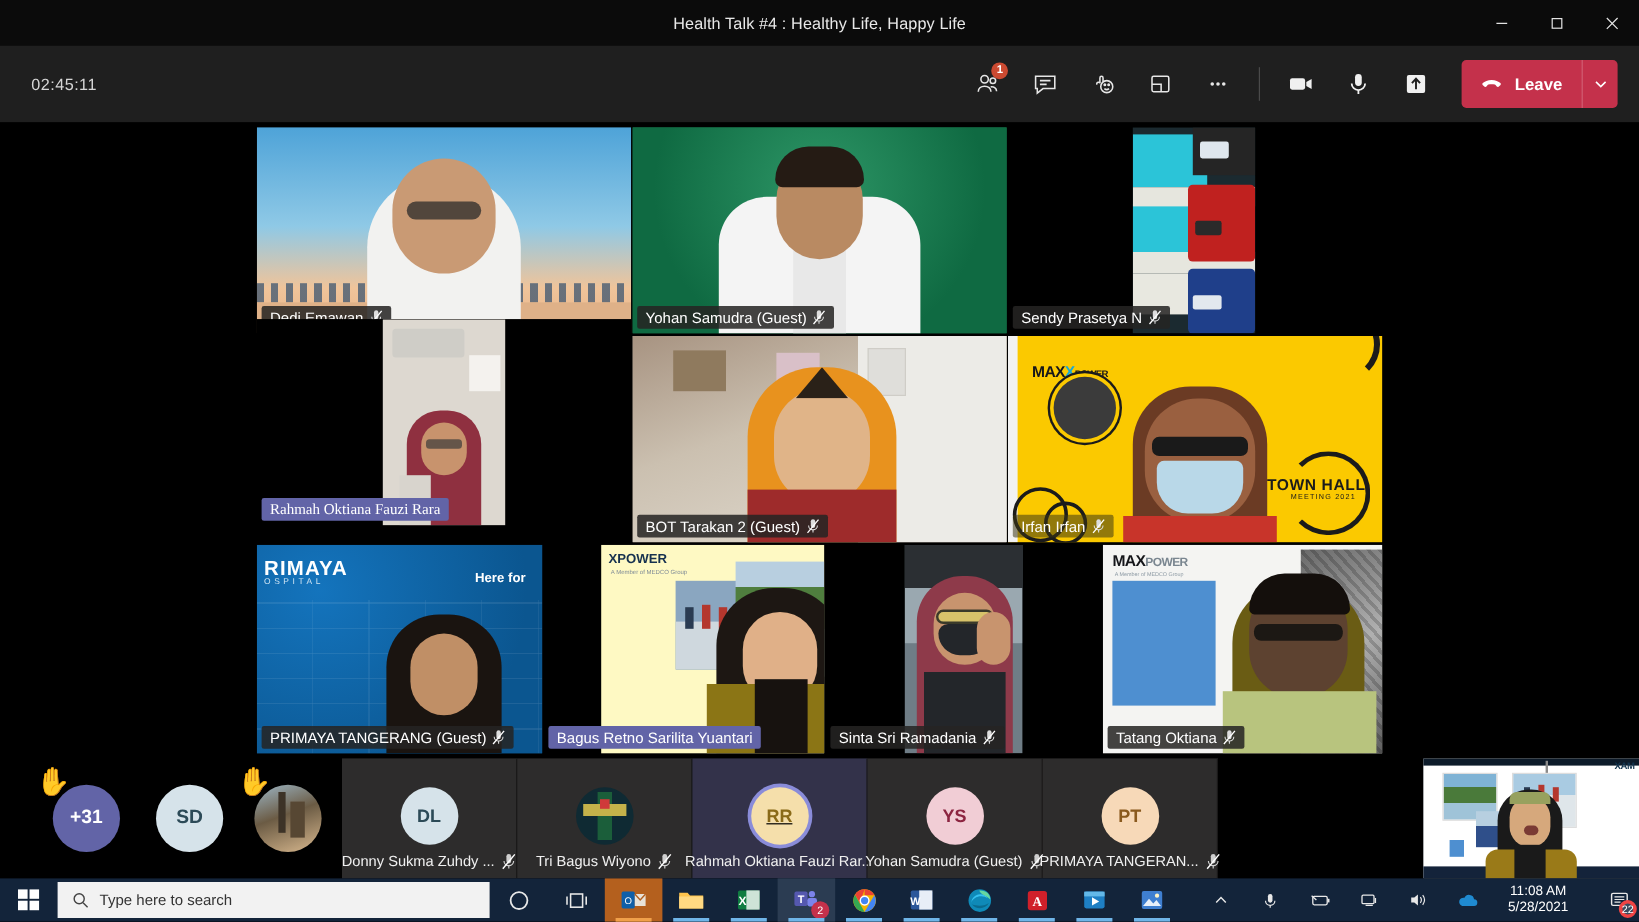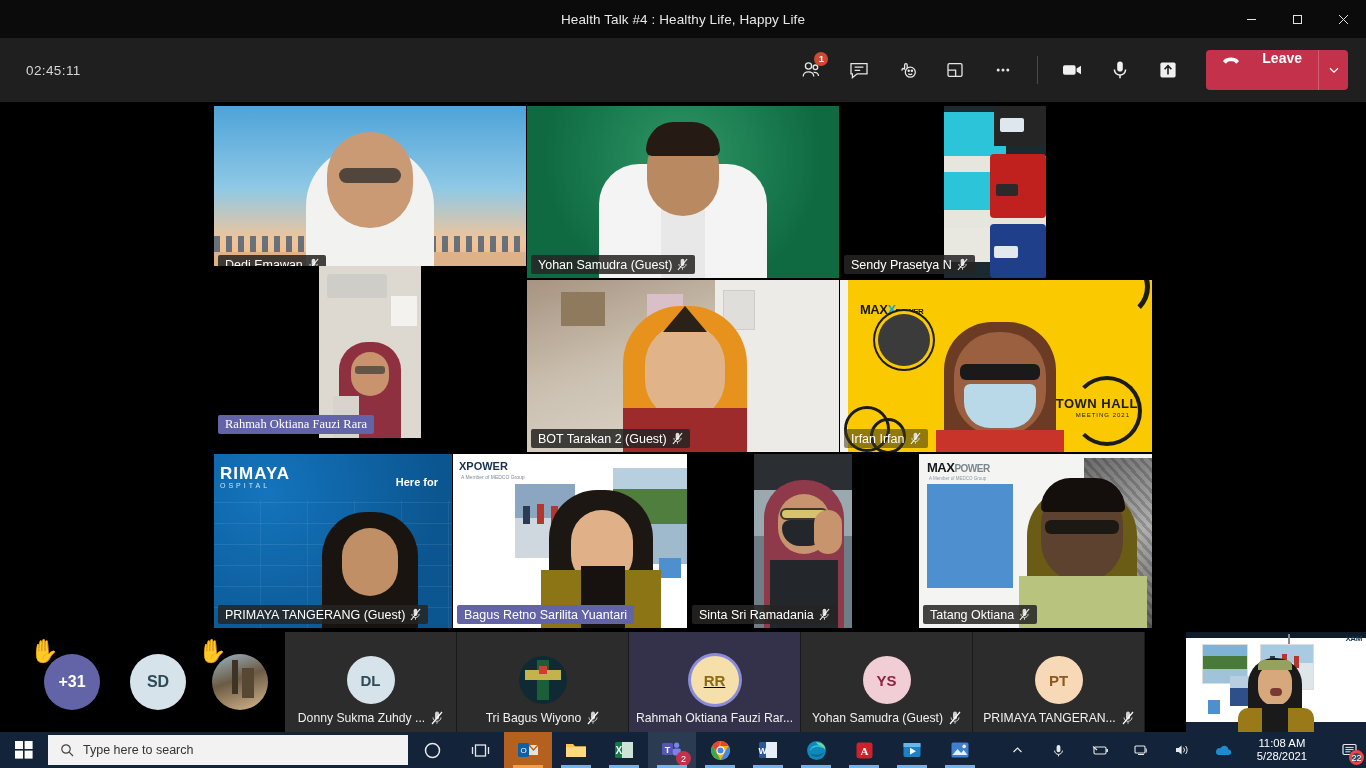--- a/index.html
+++ b/index.html
@@ -32,21 +32,21 @@
   .badge{
     position:absolute; top:4px; right:7px; background:#cc4a31; color:#fff;
     font-size:9.5px; line-height:14px; min-width:14px; height:14px; border-radius:7px;
     text-align:center; padding:0 3px; font-weight:600;
   }
   .divider{ width:1px; height:28px; background:#4a4a4a; margin:0 10px;}
   #leave{
     margin-left:14px; height:40px; background:#c4314b; border-radius:4px;
     display:flex; align-items:center; color:#fff; cursor:default; overflow:hidden;
   }
-  #leave .lv-main{ display:flex; align-items:flex-start; gap:20px; padding:0 16px 0 14px; height:40px;}
+  #leave .lv-main{ display:flex; align-items:center; gap:8px; padding:0 16px 0 14px; height:40px;}
   #leave .lv-label{ font-size:14px; font-weight:600;}
   #leave .lv-caret{ width:30px; height:40px; display:flex; align-items:center; justify-content:center;
     border-left:1px solid rgba(255,255,255,.22);}
 
   
   #stage{ position:absolute; left:0; top:102px; width:1366px; height:530px; background:#000; }
   #grid{ position:absolute; left:214px; top:0px; width:938px; height:530px; }
 
   .tile{ position:absolute; overflow:hidden; background:#000; }
   .tile .vid{ position:absolute; inset:0; overflow:hidden; }
@@ -61,21 +61,21 @@
 
   
   #roster{ position:absolute; left:0; top:632px; width:1366px; height:100px; background:#000;
     display:flex; align-items:stretch; }
   #overflow{ width:285px; height:100px; background:#000; position:relative;}
   .ovf-item{ position:absolute; top:22px; width:56px; height:56px; }
   .ovf-circle{ width:56px; height:56px; border-radius:50%; display:flex; align-items:center;
     justify-content:center; font-size:16px; font-weight:600; }
   .hand{ position:absolute; left:-14px; top:-14px; font-size:23px; line-height:23px;}
   .rperson{
-    width:172px; height:100px; background:#2d2c2c; position:relative;
+    width:146px; height:100px; background:#2d2c2c; position:relative;
     display:flex; flex-direction:column; align-items:center; justify-content:center;
     border-right:1px solid #1a1919;
   }
   .rperson.speaking{ background:#33324a;text-decoration:underline; }
   .ravatar{ width:48px; height:48px; border-radius:50%; display:flex; align-items:center;
     justify-content:center; font-size:15px; font-weight:600; margin-top:-4px;}
   .ravatar.ring{ box-shadow:0 0 0 3px #8a8cd9; }
   .rname{ position:absolute; bottom:7px; display:flex; align-items:center; gap:6px;
     color:#f0f0f0; font-size:12.2px; white-space:nowrap; }
   #selfview{ position:absolute; right:0; top:632px; width:180px; height:100px; overflow:hidden;
@@ -362,21 +362,21 @@
         <svg class="mic-muted" viewBox="0 0 12 14">
           <path d="M4 2.6a2 2 0 014 0v4a2 2 0 01-4 0z" fill="#ddd"></path>
           <path d="M2 6.4c0 2.2 1.8 3.9 4 3.9s4-1.7 4-3.9" stroke="#ddd" stroke-width="1" fill="none"></path>
           <path d="M6 10.3v2.4" stroke="#ddd" stroke-width="1"></path>
           <path d="M1 13L11 1" stroke="#fff" stroke-width="1.2"></path>
         </svg>
       </div>
     </div>
 
     <div class="tile" style="left:239px;top:352px;width:234px;height:174px;">
-      <div class="vid" style="background:#ffffff;">
+      <div class="vid" style="background:#fef9c3;margin-left:48px;">
         <div style="position:absolute;left:6px;top:6px;font-size:11px;font-weight:800;color:#16314f;">X<span style="color:#16314f;">POWER</span></div>
         <div style="position:absolute;left:8px;top:20px;font-size:5px;color:#7d8a96;">A Member of MEDCO Group</div>
         <div style="position:absolute;left:62px;top:30px;width:60px;height:74px;background:#8aa6c0;overflow:hidden;">
           <div style="position:absolute;left:0;top:34px;width:60px;height:40px;background:#cfd8de;"></div>
           <div style="position:absolute;left:8px;top:22px;width:7px;height:18px;background:#2a3b52;"></div>
           <div style="position:absolute;left:22px;top:20px;width:7px;height:20px;background:#b4372e;"></div>
           <div style="position:absolute;left:36px;top:22px;width:7px;height:18px;background:#b4372e;"></div>
         </div>
         <div style="position:absolute;right:0px;top:14px;width:74px;height:56px;background:linear-gradient(180deg,#b8cfe0 0 38%, #4f7e3e 38% 100%);"></div>
         <div style="position:absolute;right:0px;top:70px;width:74px;height:40px;background:#9fb9cd;"></div>

